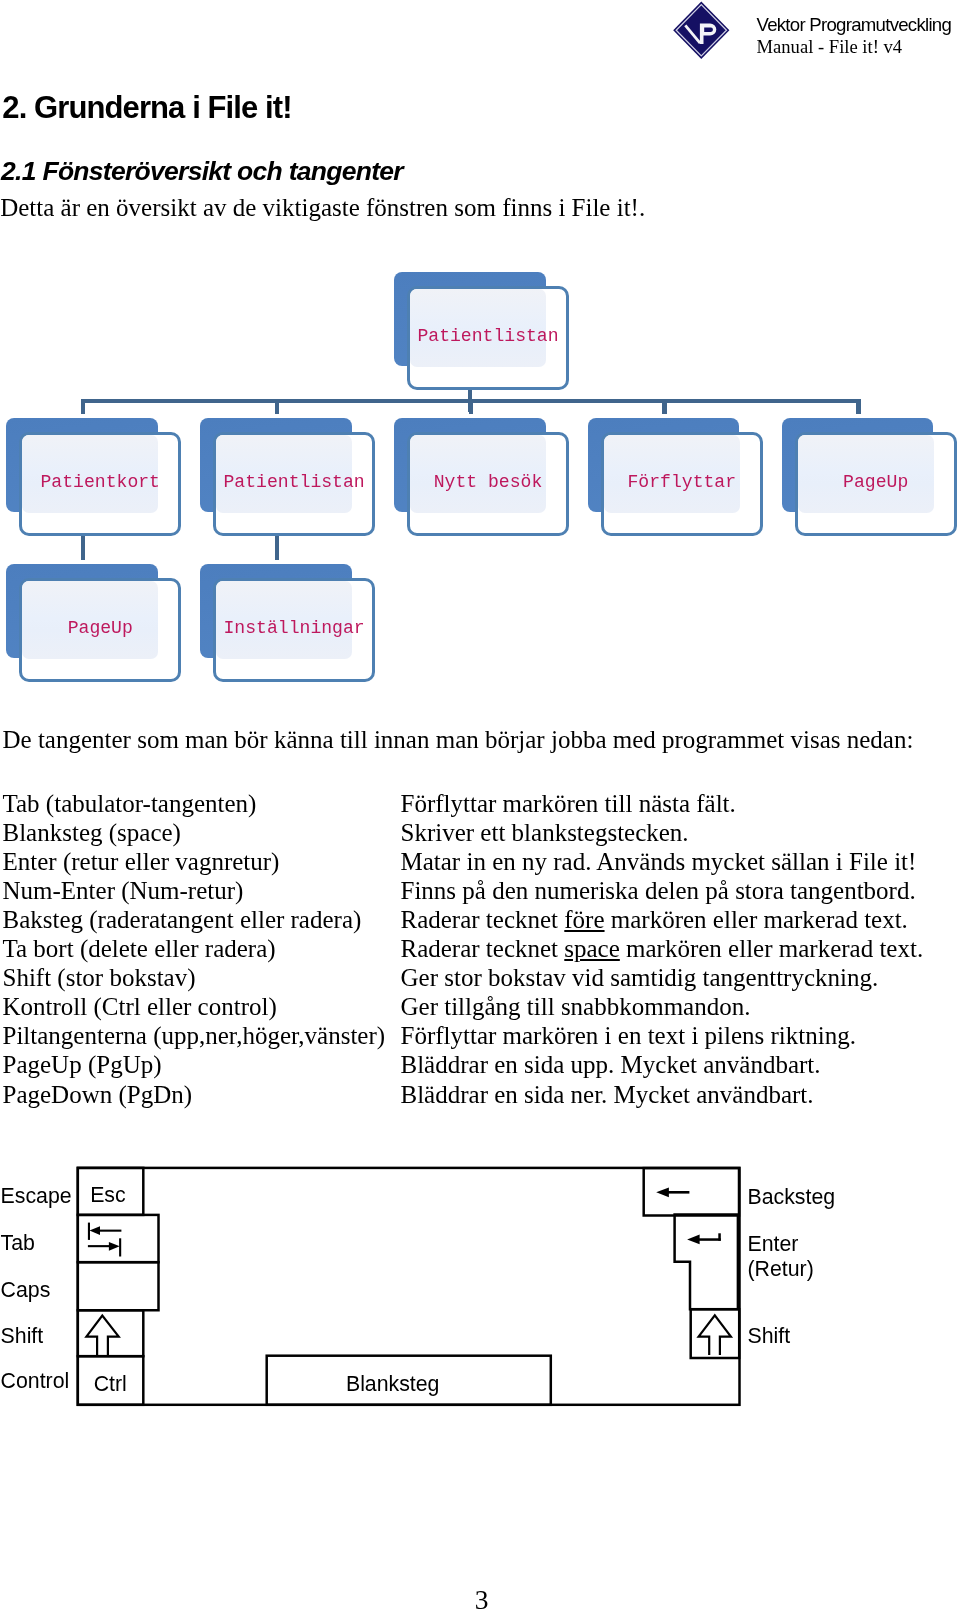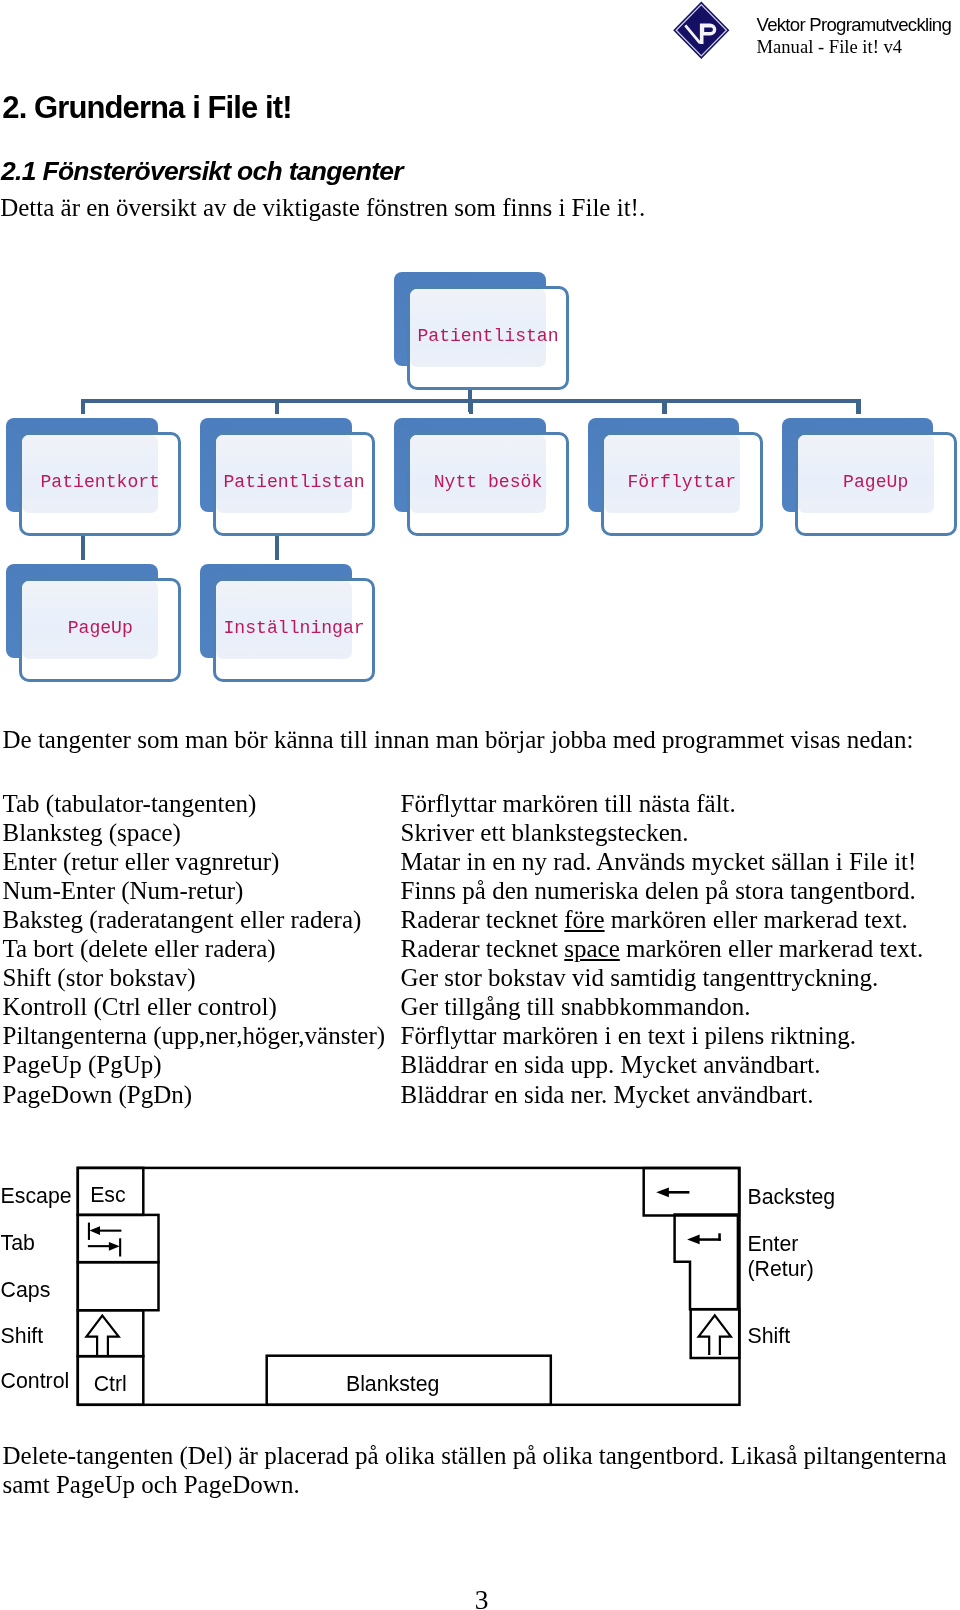--- a/index.html
+++ b/index.html
@@ -234,15 +234,14 @@
     <div class="kbd-lbl" style="left:747.5px;top:1197.0px">Backsteg</div>
     <div class="kbd-lbl" style="left:747.5px;top:1243.6px">Enter</div>
     <div class="kbd-lbl" style="left:747.5px;top:1269.2px">(Retur)</div>
     <div class="kbd-lbl" style="left:747.5px;top:1336.1px">Shift</div>
 
     <div class="kcap" style="left:75.4px;top:1195.4px;width:65px">Esc</div>
     <div class="kcap" style="left:77.8px;top:1383.7px;width:65px">Ctrl</div>
     <div class="kcap" style="left:265.8px;top:1384.0px;width:253.8px">Blanksteg</div>
   </div>
 
-  <div id="bottom-note">Delete-tangenten (Del) är placerad på olika ställen på olika tangentbord. Likaså piltangenterna samt PageUp och PageDown.</div>
   <div id="pagenum">3</div>
 </div>
 
 </body></html>

